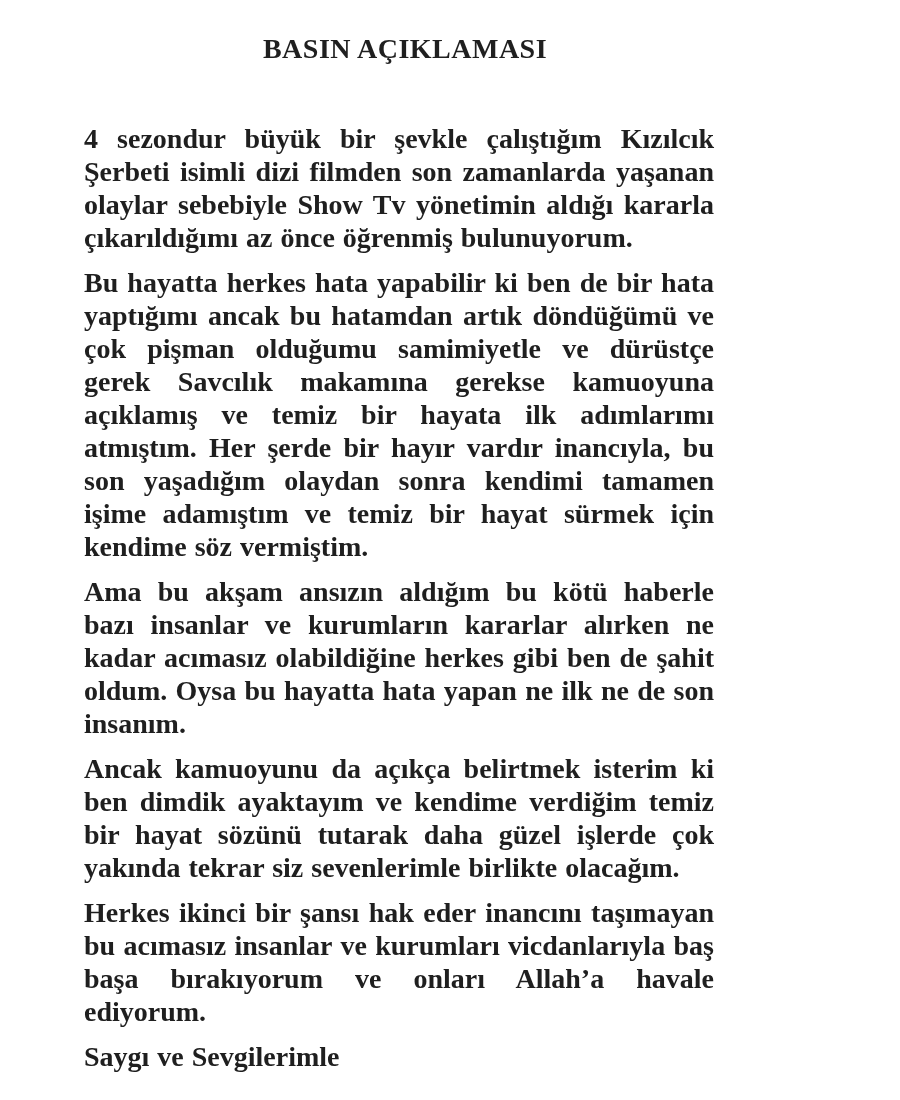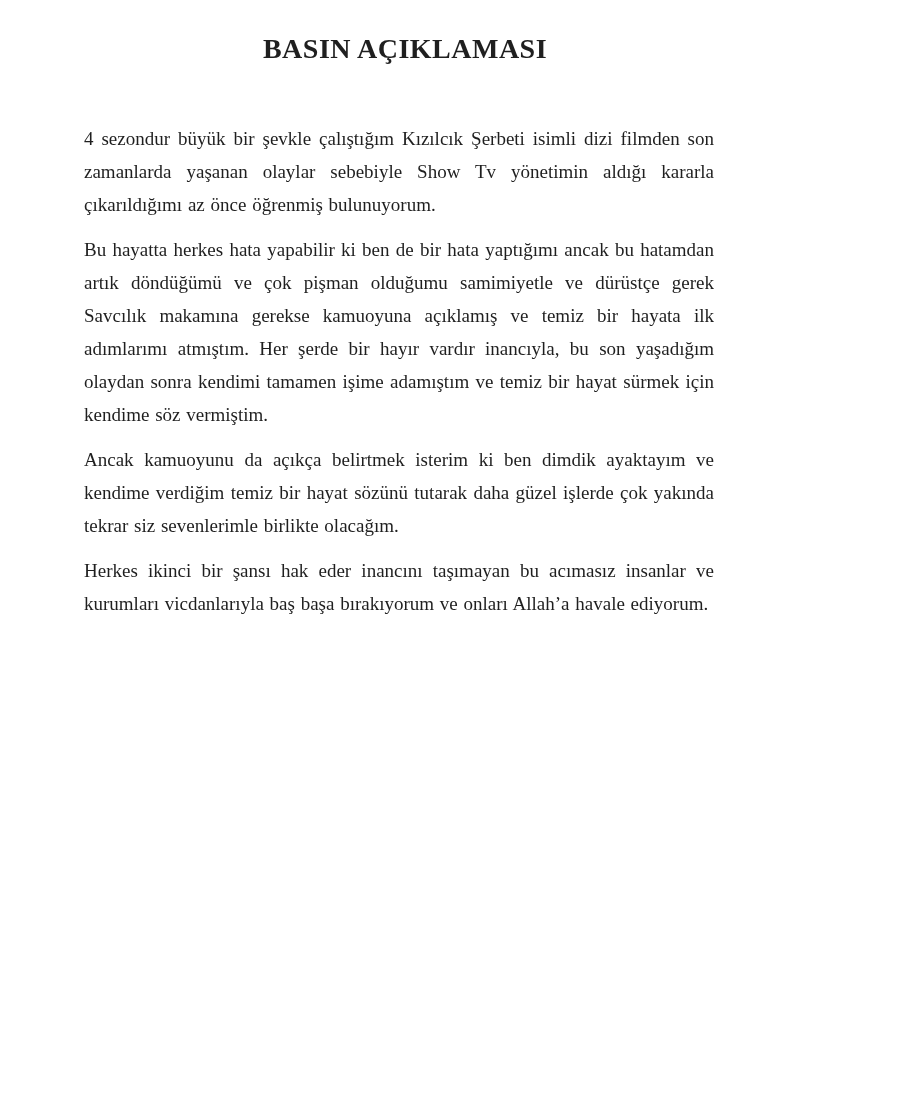--- a/index.html
+++ b/index.html
@@ -27,36 +27,39 @@
     font-size: 28px;
     line-height: 33px;
     font-weight: bold;
     letter-spacing: 0.5px;
   }
   .doc-body {
     margin-top: 57px;
   }
   .doc-body p {
     margin: 0 12px 12px 0;
-    font-size: 19px;
+    font-size: 28px;
     line-height: 33px;
     text-align: justify;
     word-spacing: 1px;
+    font-weight: bold;
   }
   .doc-body p.closing,
   .doc-body p.signature {
     text-align: left;
   }
 </style>
 </head>
 <body>
 
 <div class="page">
   <h1 class="doc-title">BASIN AÇIKLAMASI</h1>
 
   <div class="doc-body">
     <p>4 sezondur büyük bir şevkle çalıştığım Kızılcık Şerbeti isimli dizi filmden son zamanlarda yaşanan olaylar sebebiyle Show Tv yönetimin aldığı kararla çıkarıldığımı az önce öğrenmiş bulunuyorum.</p>
     <p>Bu hayatta herkes hata yapabilir ki ben de bir hata yaptığımı ancak bu hatamdan artık döndüğümü ve çok pişman olduğumu samimiyetle ve dürüstçe gerek Savcılık makamına gerekse kamuoyuna açıklamış ve temiz bir hayata ilk adımlarımı atmıştım. Her şerde bir hayır vardır inancıyla, bu son yaşadığım olaydan sonra kendimi tamamen işime adamıştım ve temiz bir hayat sürmek için kendime söz vermiştim.</p>
+    <p>Ama bu akşam ansızın aldığım bu kötü haberle bazı insanlar ve kurumların kararlar alırken ne kadar acımasız olabildiğine herkes gibi ben de şahit oldum. Oysa bu hayatta hata yapan ne ilk ne de son insanım.</p>
     <p>Ancak kamuoyunu da açıkça belirtmek isterim ki ben dimdik ayaktayım ve kendime verdiğim temiz bir hayat sözünü tutarak daha güzel işlerde çok yakında tekrar siz sevenlerimle birlikte olacağım.</p>
     <p>Herkes ikinci bir şansı hak eder inancını taşımayan bu acımasız insanlar ve kurumları vicdanlarıyla baş başa bırakıyorum ve onları Allah’a havale ediyorum.</p>
 
+    <p class="closing">Saygı ve Sevgilerimle</p>
   </div>
 </div>
 
 </body></html>

